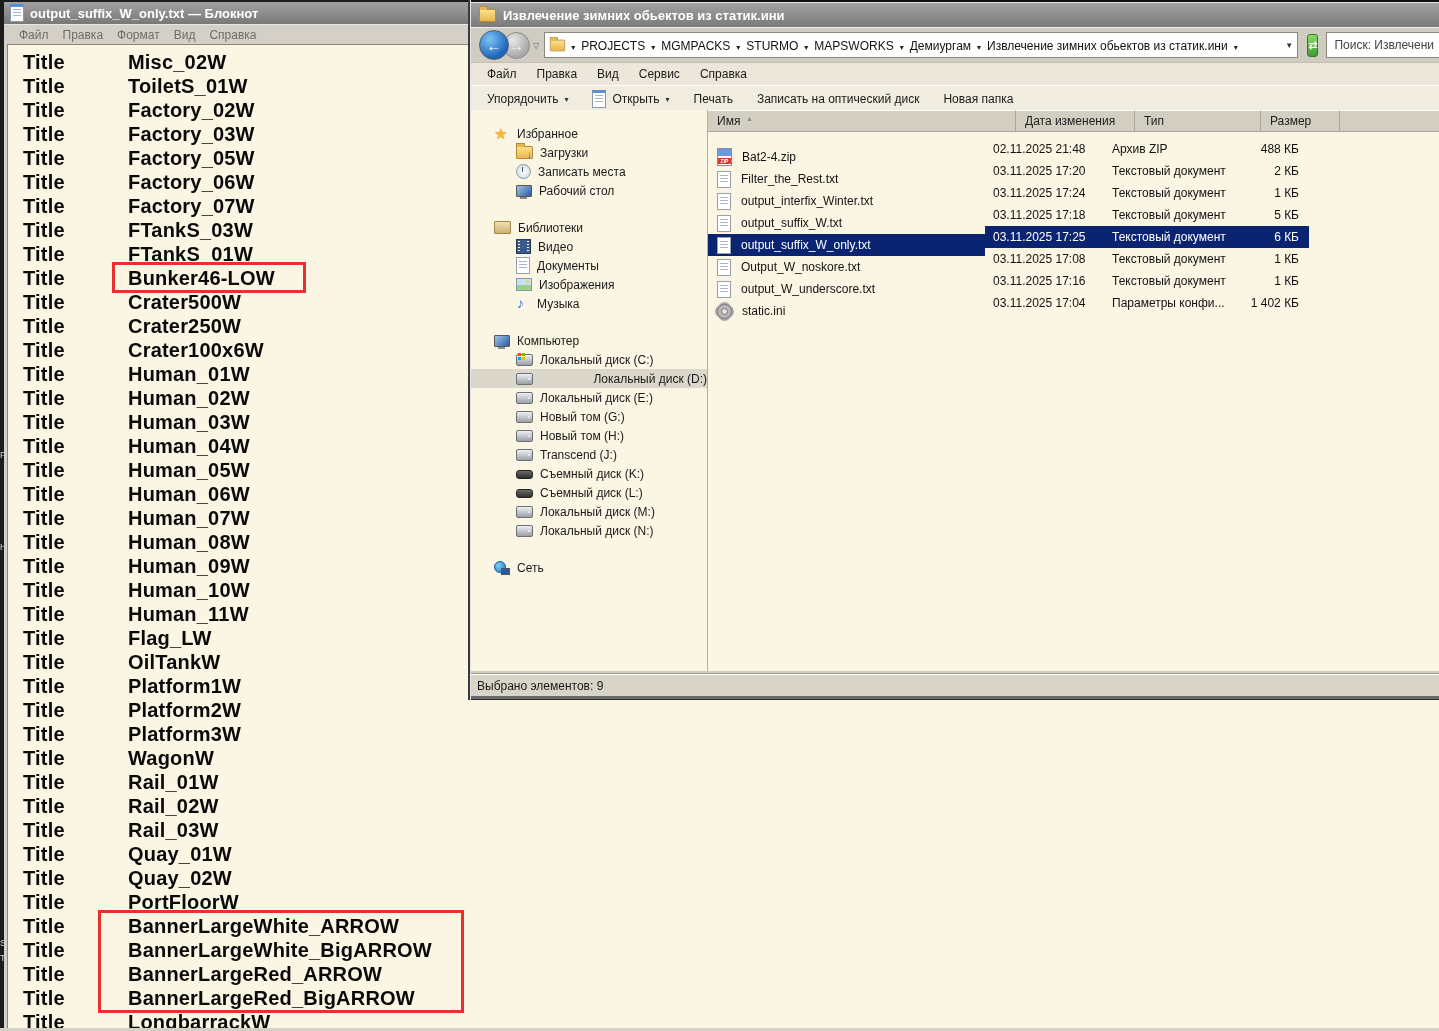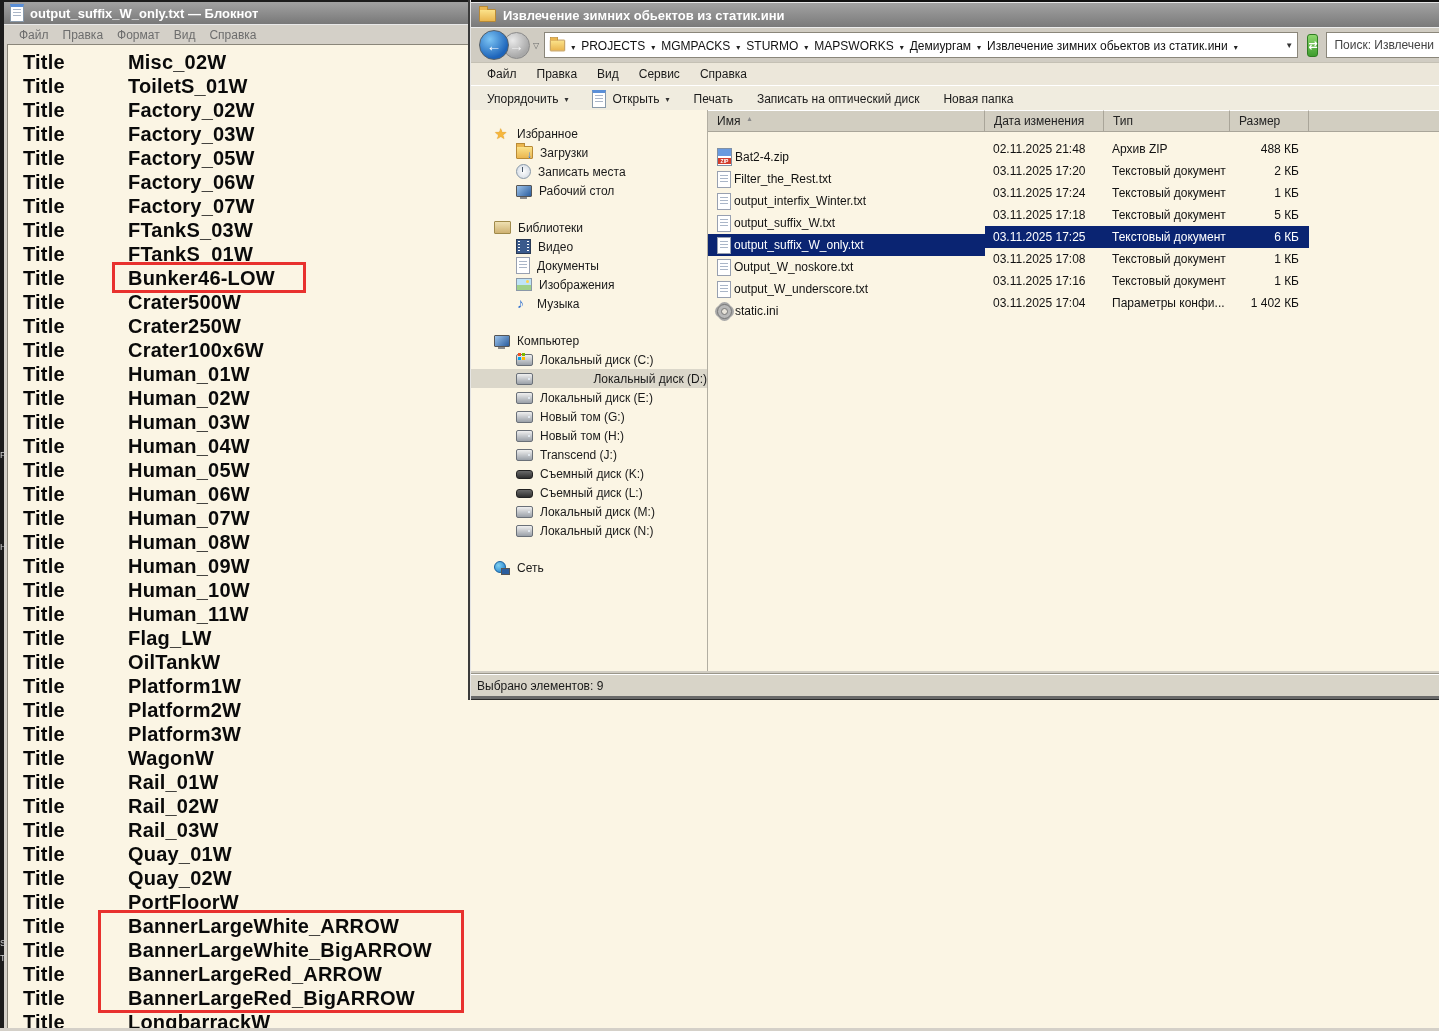--- a/index.html
+++ b/index.html
@@ -72,21 +72,21 @@
   .nav-selected{background:#dbd7ca;justify-content:space-between;}
   .ex-files{flex:1;border-left:1px solid #b2aea2;position:relative;overflow:hidden;}
   .hdr-row{height:22px;display:flex;}
   .hdr-cell{background:#d2cec1;border-right:1px solid #a9a599;border-top:1px solid #fff;border-bottom:1px solid #a9a599;
     font-size:12px;color:#222;display:flex;align-items:center;padding-left:9px;box-sizing:border-box;white-space:nowrap;}
   .sort-arrow{font-size:8px;color:#8a8a8a;margin-left:7px;margin-top:-6px;}
   .files-rows{padding-top:6px;}
   .file-row{height:22px;display:flex;align-items:center;font-size:12px;color:#111;}
   .file-sel-bg{background:#0a2472;color:#fff;}
   .fc{box-sizing:border-box;white-space:nowrap;overflow:hidden;display:flex;align-items:center;height:22px;}
-  .fc-name{width:277px;padding-left:9px;gap:3px;margin-top:16px;}
+  .fc-name{width:277px;padding-left:9px;gap:10px;margin-top:16px;}
   .fc-date{width:119px;padding-left:8px;}
   .fc-type{width:126px;padding-left:8px;}
   .fc-size{width:79px;justify-content:flex-end;padding-right:10px;}
   .ex-statusbar{position:absolute;left:0;right:0;bottom:3px;height:23px;background:#d8d4c8;
     border-top:1px solid #9a968a;box-shadow:inset 0 1px 0 #fff;display:flex;align-items:center;padding-left:6px;
     font-size:12px;color:#1a1a1a;}
   .ex-bottomline{position:absolute;left:0;right:0;bottom:0;height:3px;background:#6a6a6a;
     border-bottom:1px solid #2a2a2a;}
 
   
@@ -346,21 +346,21 @@
             <span>Локальный диск (N:)</span>
           </div>
           <div class="nav-gap"></div>
           <div class="nav-item nav-section">
             <span class="ic ic-network"></span>
             <span>Сеть</span>
           </div>
         </div>
       <div class="ex-files">
         <div class="hdr-row" id="hdr-row">
-            <div class="hdr-cell" style="width: 277px;">
+            <div class="hdr-cell" style="width: 308px;">
               <span>Имя</span>
               <span class="sort-arrow">▴</span>
             </div>
             <div class="hdr-cell" style="width: 119px;">
               <span>Дата изменения</span>
             </div>
             <div class="hdr-cell" style="width: 126px;">
               <span>Тип</span>
             </div>
             <div class="hdr-cell" style="width: 79px;">

